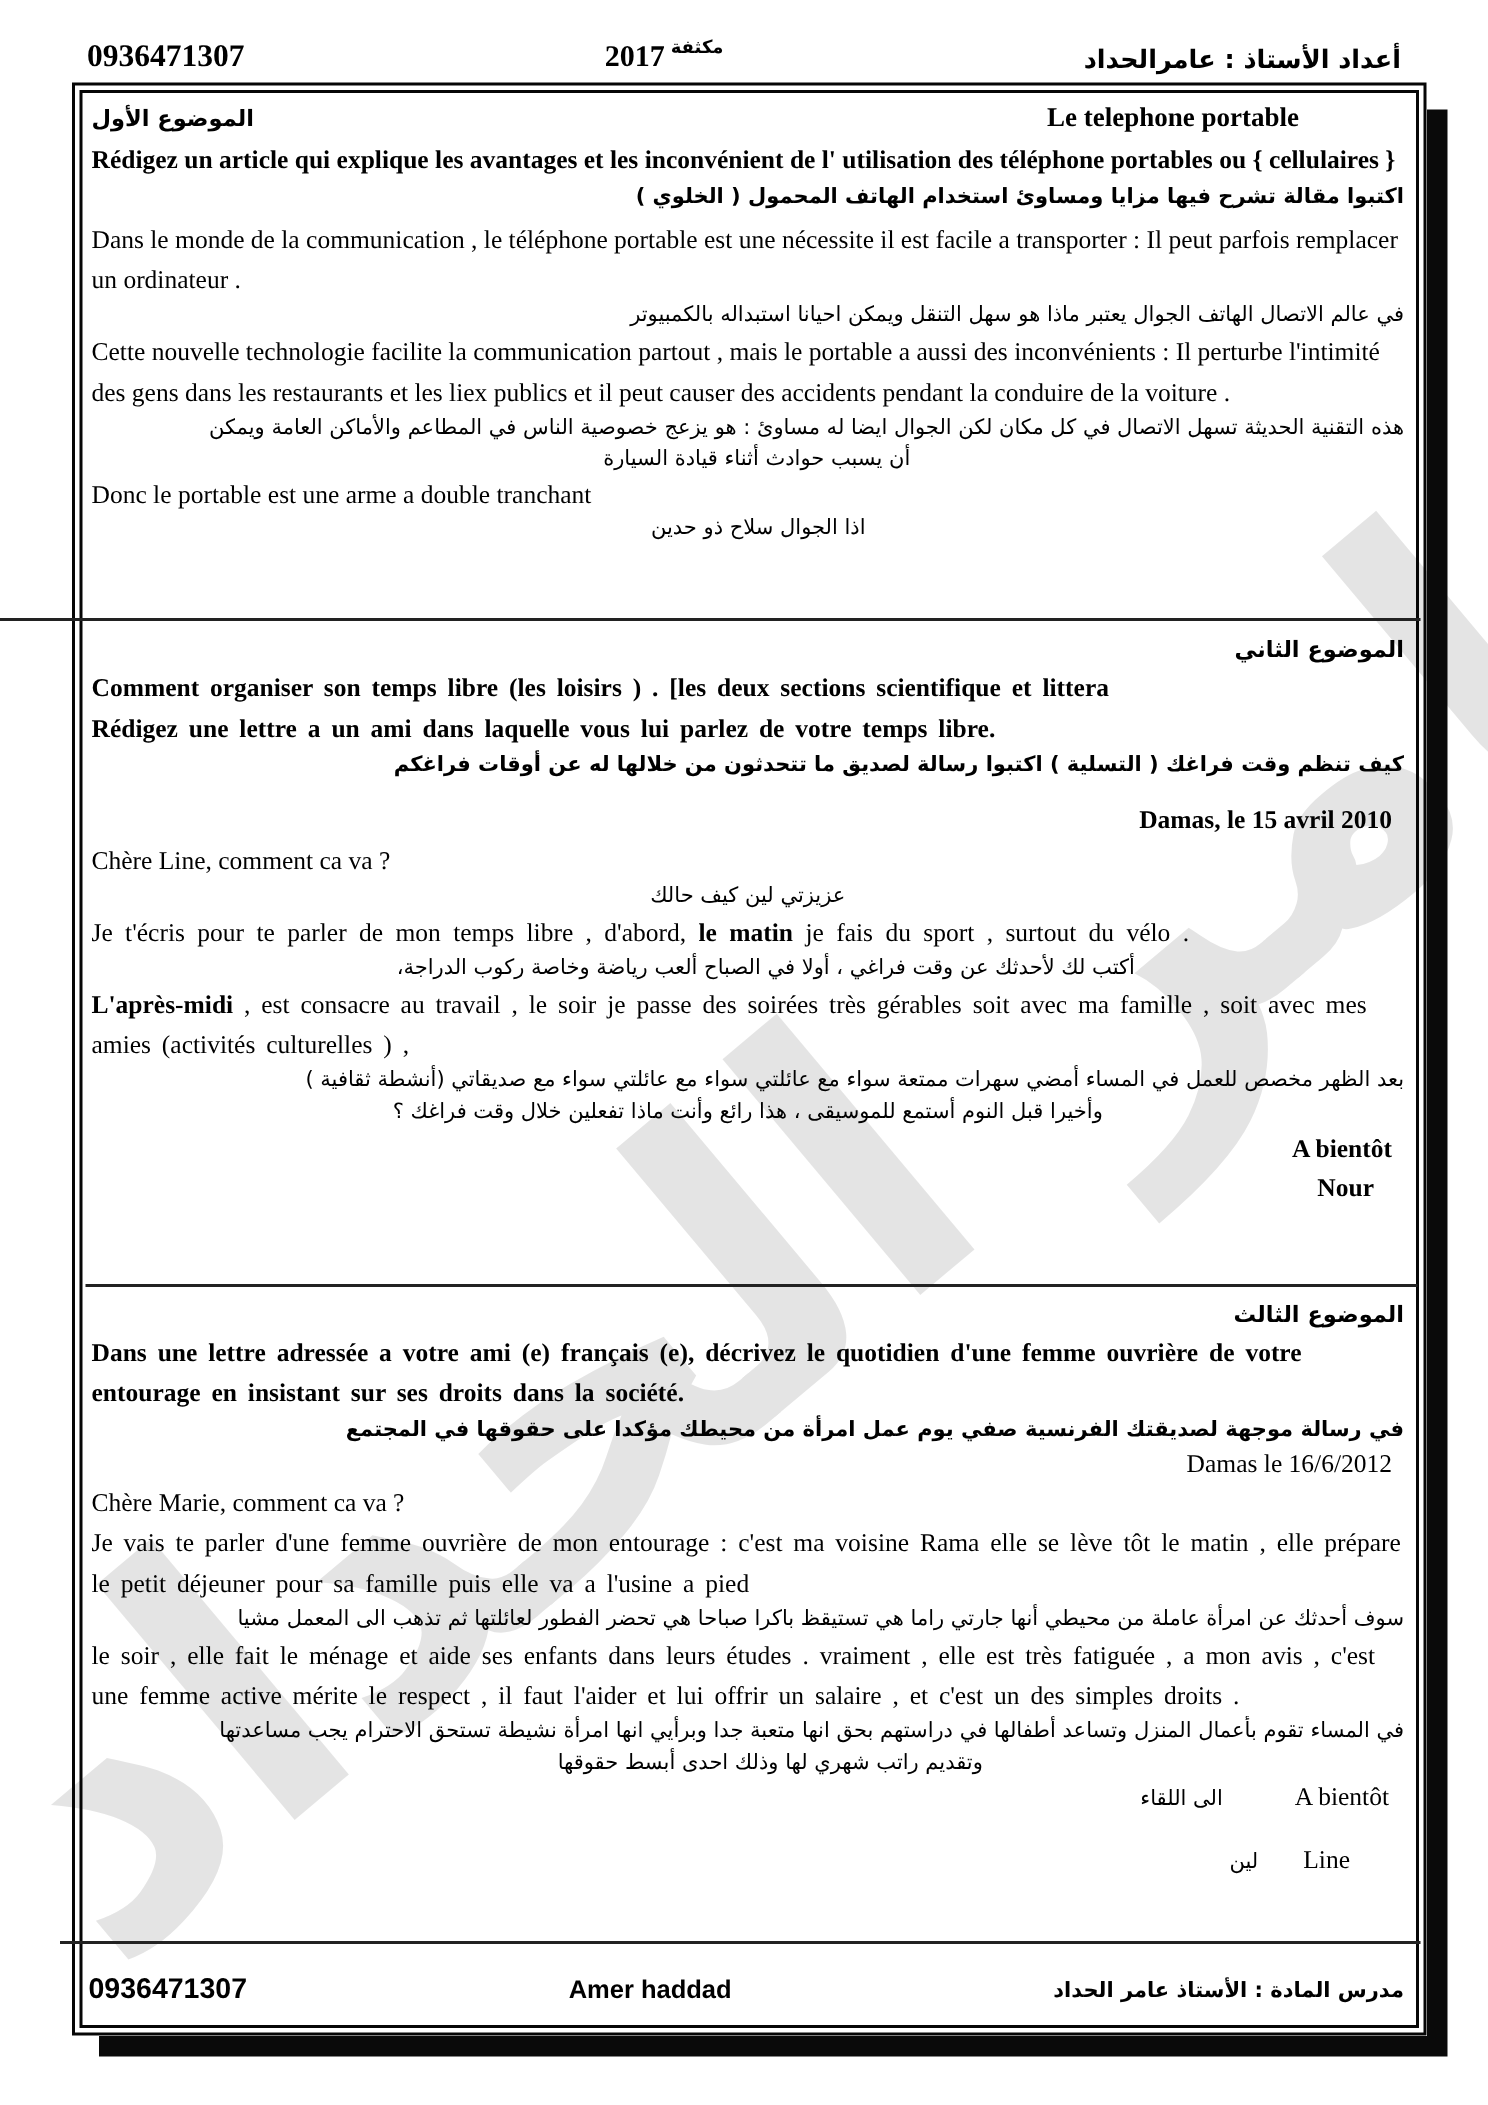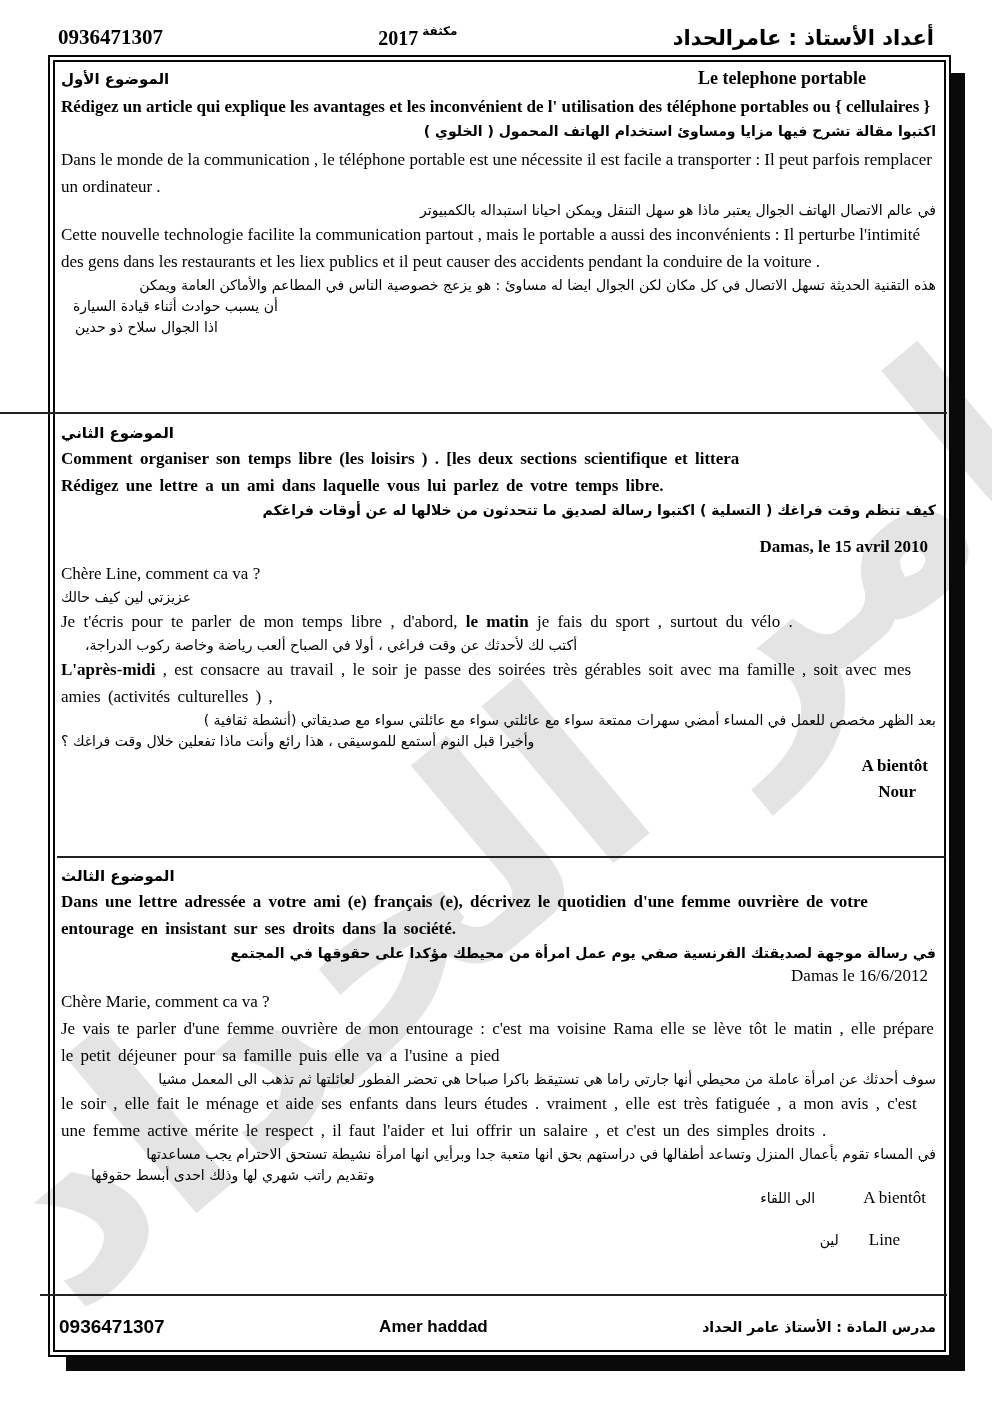--- a/index.html
+++ b/index.html
@@ -11,21 +11,21 @@
              font-family:"DejaVu Sans", sans-serif;font-weight:bold;
              font-size:270px;line-height:420px;white-space:nowrap;
              color:#000;opacity:0.10;z-index:0;text-align:center;pointer-events:none;}
   
   .hdr{position:absolute;left:0;top:14px;width:992px;height:36px;display:flex;
        align-items:flex-end;justify-content:space-between;padding:0 58px;box-sizing:border-box;z-index:3;}
   .hdr-phone{font-weight:bold;font-size:21px;}
   .hdr-center{display:flex;align-items:flex-start;gap:4px;}
   .hdr-year{font-weight:bold;font-size:20px;line-height:24px;}
   .hdr-edition{font-family:"DejaVu Sans", sans-serif;font-weight:bold;font-size:12px;line-height:14px;position:relative;top:-2px;}
-  .hdr-author{font-family:"DejaVu Sans", sans-serif;font-weight:bold;font-size:21px;direction:rtl;}
+  .hdr-author{font-family:"DejaVu Sans", sans-serif;font-weight:bold;font-size:17px;direction:rtl;}
   
   .doc-box{position:absolute;left:48px;top:55px;width:903px;height:1302px;box-sizing:border-box;
            border:2px solid #060606;box-shadow:16px 16px 0 -2px #0a0a0a;z-index:1;background:transparent;}
   .doc-inner{position:absolute;inset:3px;border:2px solid #060606;overflow:hidden;}
   .sec{position:relative;box-sizing:border-box;padding:4px 8px 0 6px;overflow:hidden;z-index:2;}
   .sec1{height:353px;}
   .sec2{height:443px;padding-top:6px;}
   .sec3{height:438px;padding-top:6px;}
   .footrow{height:56px;display:flex;align-items:center;justify-content:space-between;
            padding:6px 8px 0 4px;box-sizing:border-box;font-family:"Liberation Sans", sans-serif;font-weight:bold;}
@@ -35,23 +35,23 @@
   .sep2{left:57px;top:856px;width:888px;}
   .sep3{left:40px;top:1294px;width:907px;}
   
   .fr{font-size:17px;line-height:27px;}
   .frb{font-size:17px;line-height:27px;font-weight:bold;}
   .ws{word-spacing:3px;}
   .ws4{word-spacing:4px;}
   .ar{font-family:"DejaVu Sans", sans-serif;font-size:14px;line-height:21px;direction:rtl;}
   .arb{font-family:"DejaVu Sans", sans-serif;font-weight:bold;font-size:14px;line-height:22px;direction:rtl;}
   .right{text-align:right;}
-  .left{text-align:left;}
+  .left{text-align:center;}
   .nowrap{white-space:nowrap;overflow:hidden;}
-  .seclabel{font-family:"DejaVu Sans", sans-serif;font-weight:bold;font-size:15px;line-height:24px;direction:rtl;text-align:left;}
+  .seclabel{font-family:"DejaVu Sans", sans-serif;font-weight:bold;font-size:15px;line-height:24px;direction:rtl;text-align:right;}
   .titlerow{display:flex;align-items:baseline;height:27px;}
   .titlerow .seclabel{line-height:27px;}
   .s1-title{font-weight:bold;font-size:18px;margin-left:auto;margin-right:70px;}
   .h24{line-height:24px;height:24px;}
   .h25{line-height:25px;height:25px;}
   .spacer4{height:4px;} .spacer12{height:12px;}
   .ind12{padding-left:12px;} .ind14{padding-left:14px;} .ind24{padding-left:24px;} .ind30{padding-left:30px;}
   .pr8{padding-right:8px;} .pr20{padding-right:20px;}
   .closerow{display:flex;justify-content:flex-end;align-items:baseline;gap:48px;height:24px;padding-right:10px;}
   .sigrow{display:flex;justify-content:flex-end;align-items:baseline;gap:30px;height:24px;padding-right:36px;margin-top:18px;}
@@ -86,20 +86,21 @@
           <span class="s1-title">Le  telephone  portable</span>
         </div>
         <div class="frb">Rédigez un article qui explique les avantages et les inconvénient de l' utilisation des téléphone portables ou { cellulaires }</div>
         <div class="arb right nowrap">اكتبوا مقالة تشرح فيها مزايا ومساوئ استخدام الهاتف المحمول  ( الخلوي )</div>
         <div class="spacer4"></div>
         <div class="fr">Dans le monde de la communication , le téléphone portable est une nécessite il est facile a  transporter : Il peut parfois remplacer un ordinateur .</div>
         <div class="ar right nowrap">في عالم الاتصال الهاتف الجوال يعتبر ماذا هو سهل التنقل ويمكن احيانا استبداله بالكمبيوتر</div>
         <div class="fr">Cette nouvelle technologie facilite la communication partout , mais le portable a aussi des inconvénients : Il perturbe l'intimité des gens dans les restaurants et les liex publics et il peut causer des accidents pendant la conduire de la voiture .</div>
         <div class="ar right nowrap">هذه التقنية الحديثة تسهل الاتصال في كل مكان لكن الجوال ايضا له مساوئ : هو يزعج خصوصية الناس في المطاعم والأماكن العامة ويمكن</div>
         <div class="ar left nowrap ind12">أن يسبب حوادث أثناء قيادة السيارة</div>
+        <div class="fr h25 nowrap">Donc le portable est une arme a double tranchant</div>
         <div class="ar left nowrap ind14">اذا الجوال سلاح ذو حدين</div>
       </div>
 
       <div class="sec sec2">
         <div class="seclabel h24">الموضوع الثاني</div>
         <div class="frb ws nowrap">Comment organiser son temps libre (les loisirs ) . [les deux sections scientifique et littera</div>
         <div class="frb ws nowrap">Rédigez une lettre a un ami  dans laquelle vous lui parlez de votre temps libre.</div>
         <div class="arb right nowrap">كيف تنظم وقت فراغك ( التسلية ) اكتبوا  رسالة لصديق ما تتحدثون من خلالها له عن أوقات فراغكم</div>
         <div class="spacer12"></div>
         <div class="frb right pr8 nowrap">Damas,  le  15 avril  2010</div>

